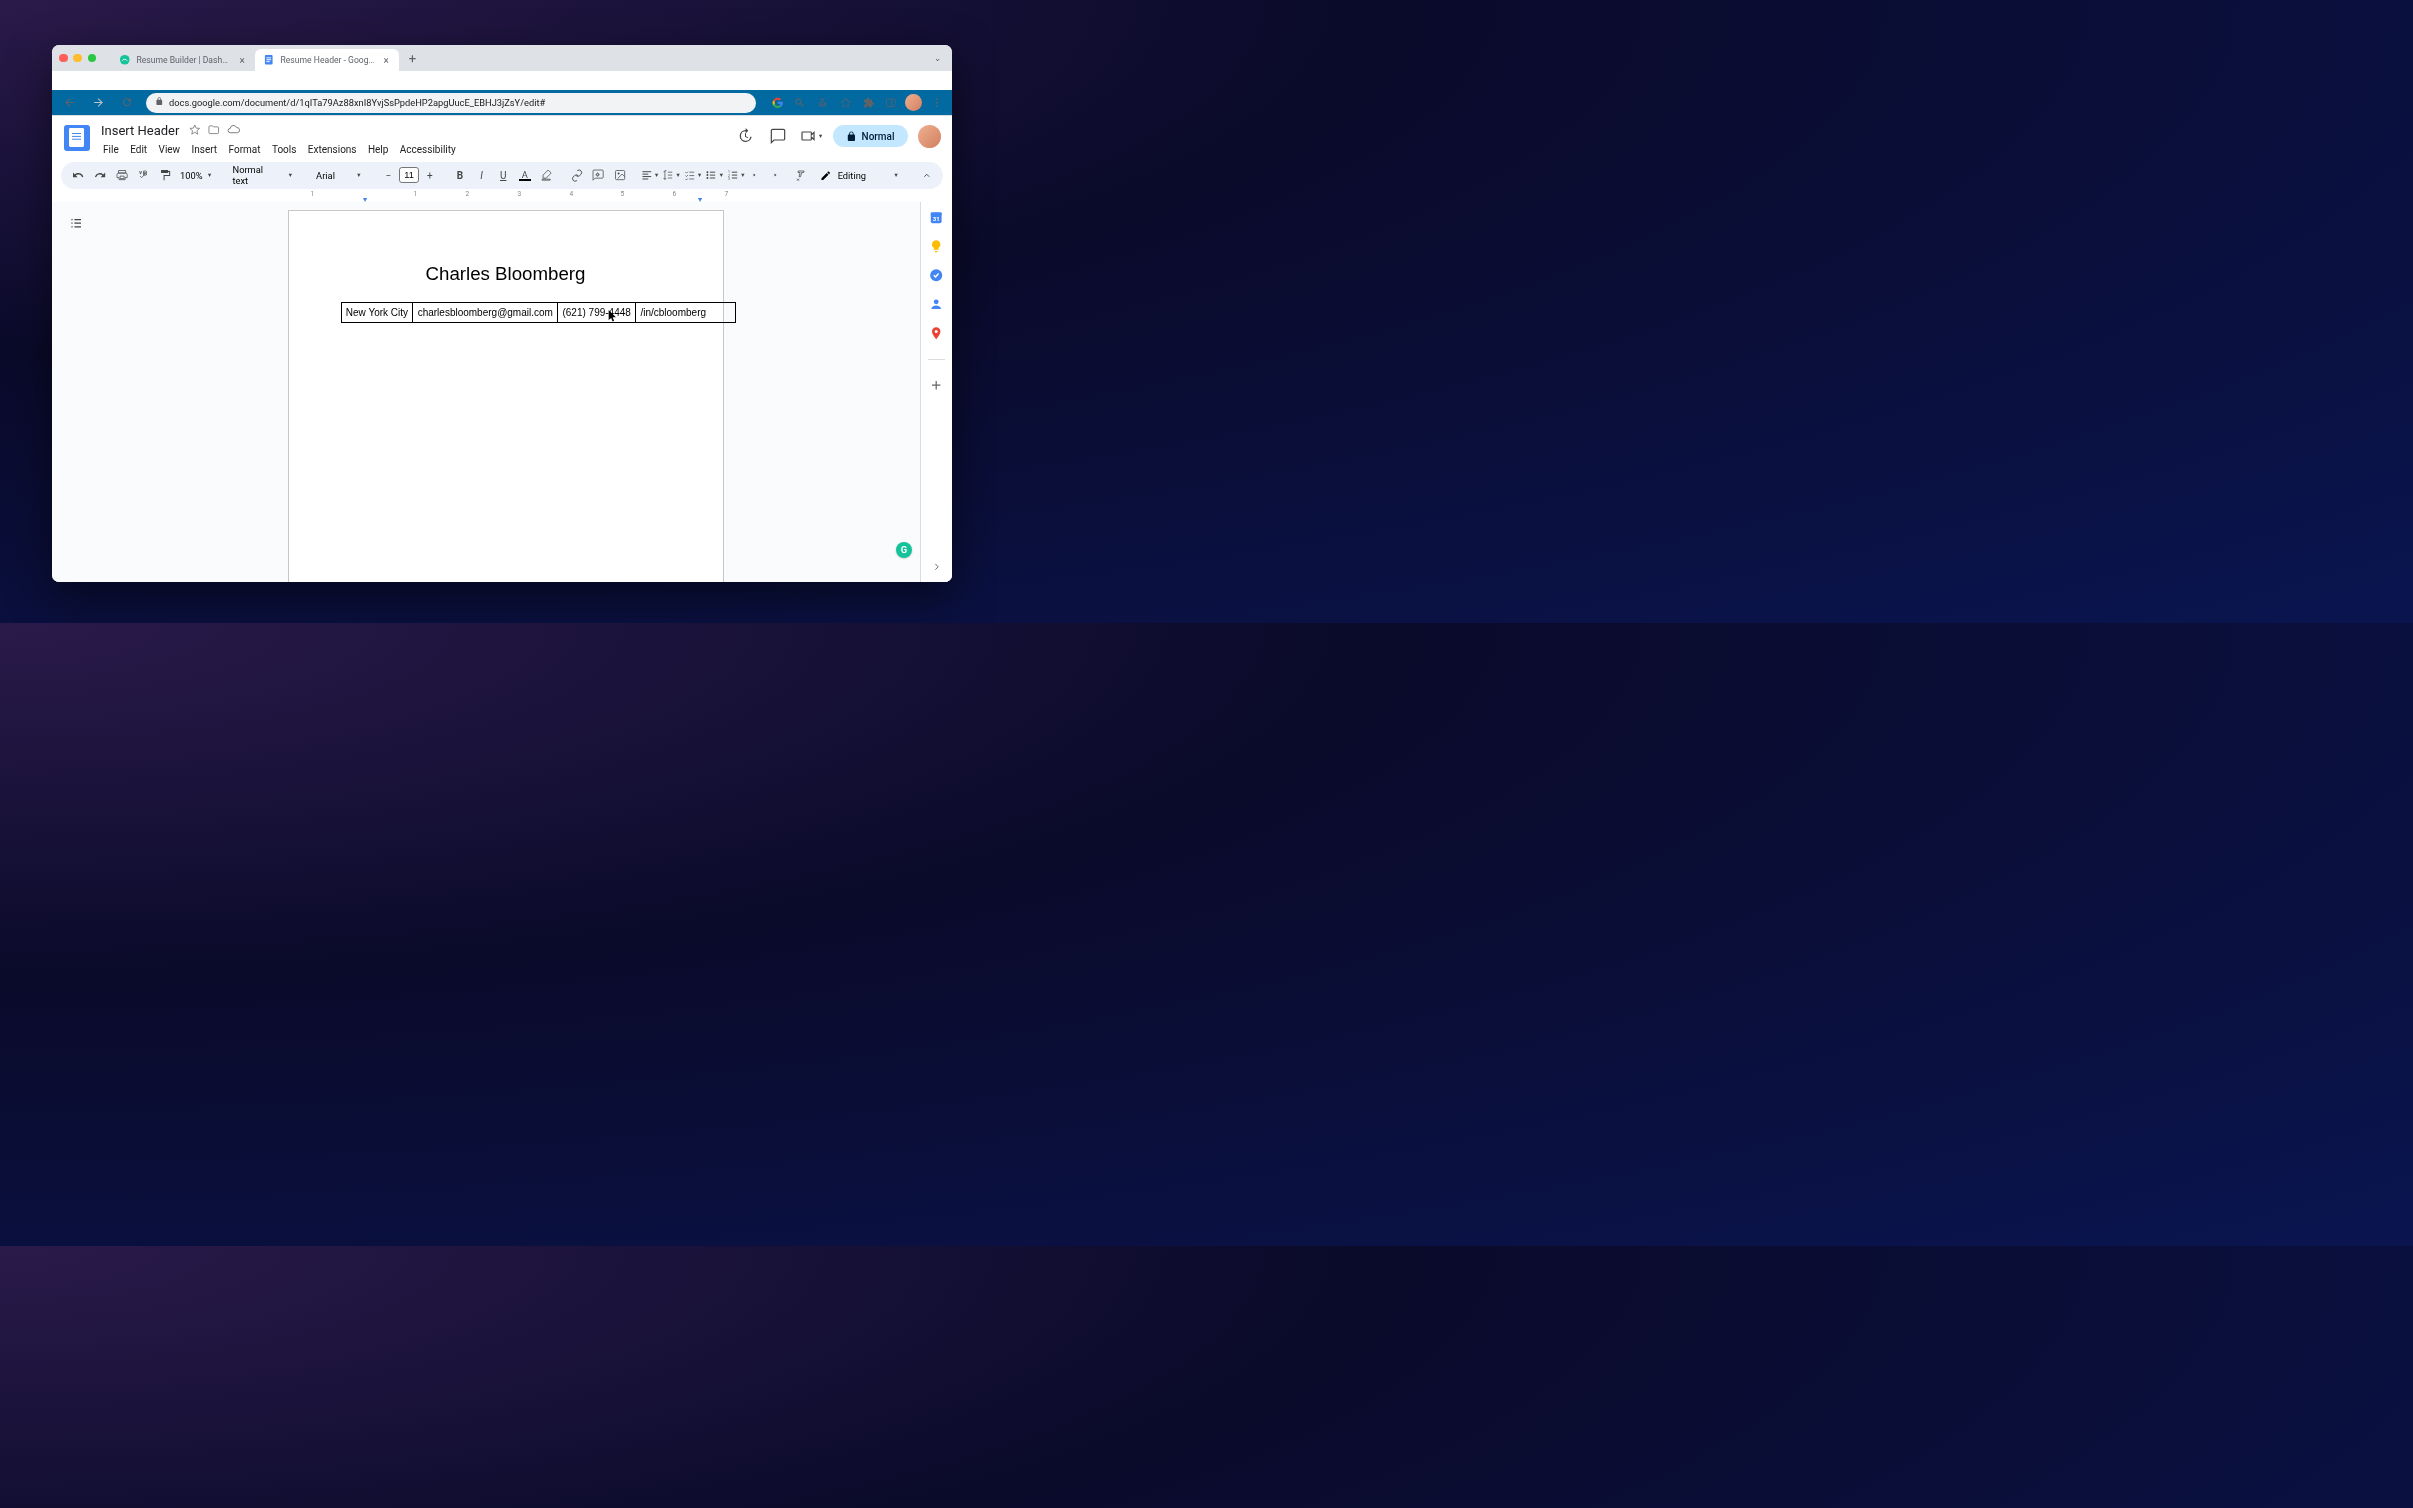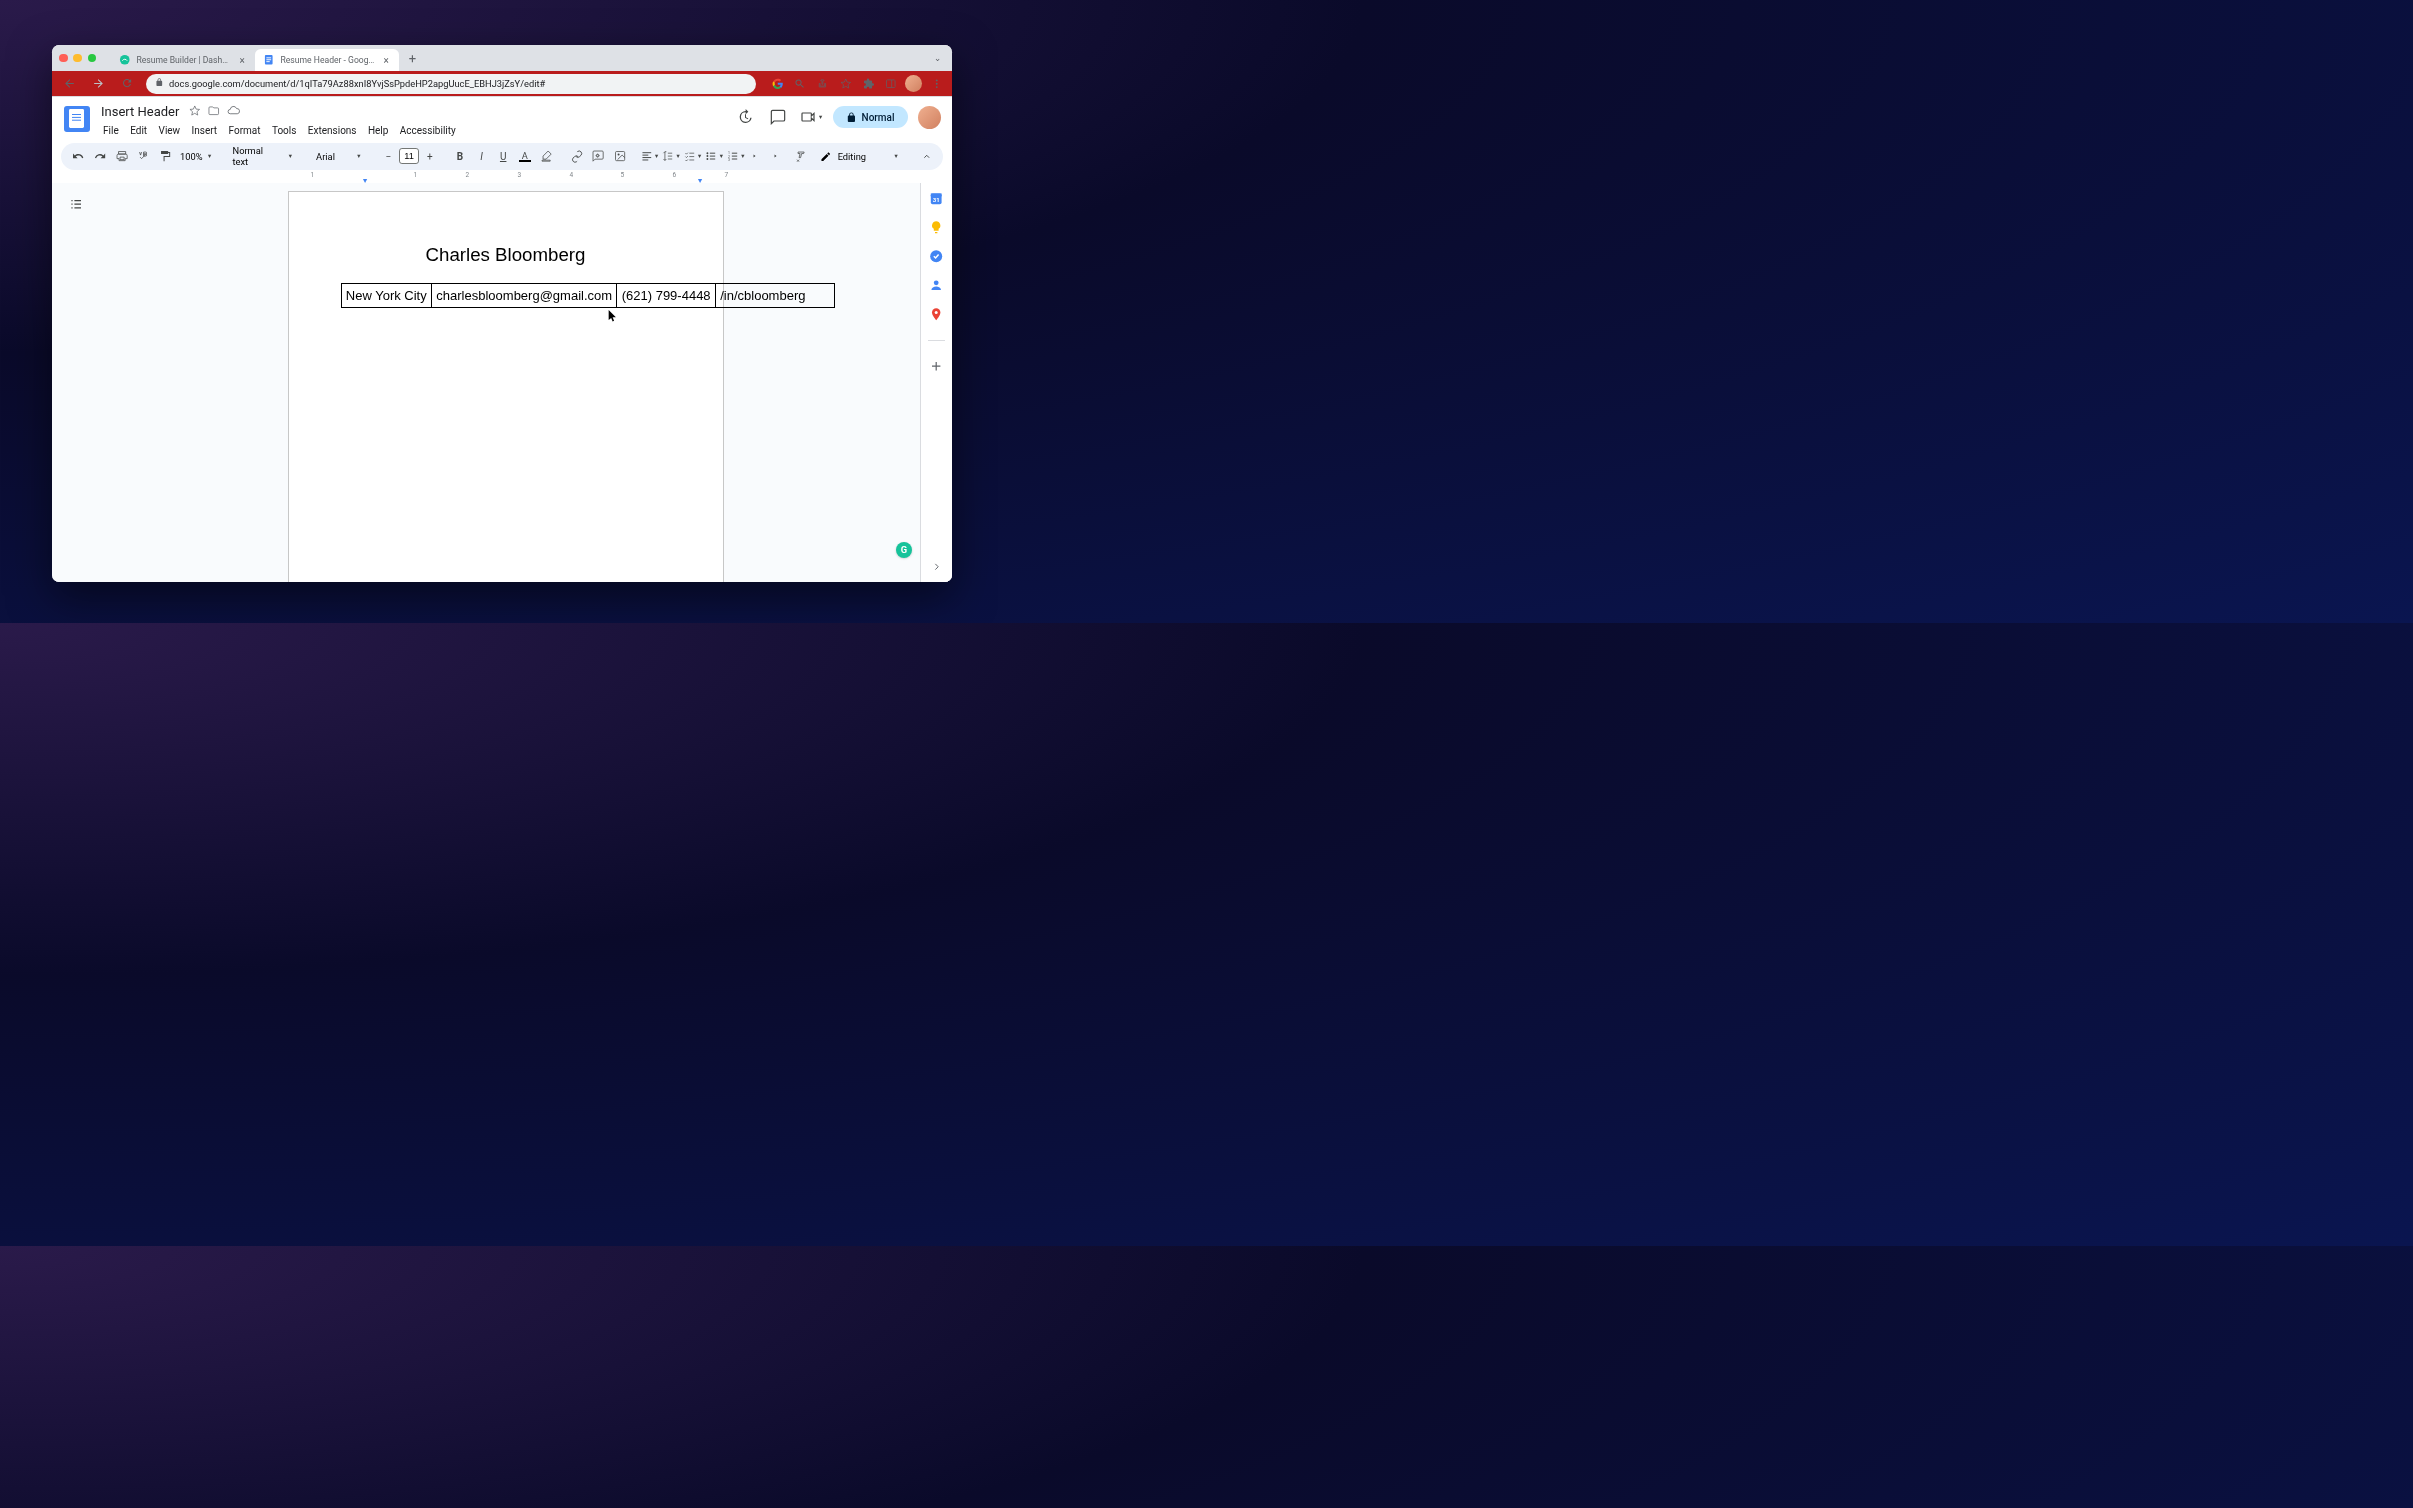--- a/index.html
+++ b/index.html
@@ -90,26 +90,27 @@
     .tab-bar-chevron {
       position: absolute;
       right: 10.8px;
       color: #5f6368;
       font-size: 8.6px;
     }
 
     
     .address-bar {
       height: 26px;
-      background: #b91c1c;
+      background: #0369a1;
       border-bottom: 0.7px solid #dadce0;
       display: flex;
       align-items: center;
       padding: 0 7.2px;
       gap: 9px;
+      margin-top: 19px;
     }
     .nav-btn {
       width: 20px;
       height: 20px;
       display: flex;
       align-items: center;
       justify-content: center;
       border-radius: 50%;
       cursor: pointer;
       color: #5f6368;
@@ -426,21 +427,21 @@
       font-size: 18.7px;
       color: #000;
       font-family: Liberation Sans, sans-serif;
       font-weight: 400;
       margin-bottom: 17px;
     }
     .contact-table {
       border-collapse: collapse;
       margin: 12px auto;
       font-family: Arial, sans-serif;
-      font-size: 13px;
+      font-size: 10px;
     }
     .contact-table td {
       border: 0.7px solid #000;
       padding: 3.6px 4.3px;
       white-space: nowrap;
     }
     .contact-table td.wide {
       padding-right: 29px;
     }
 

